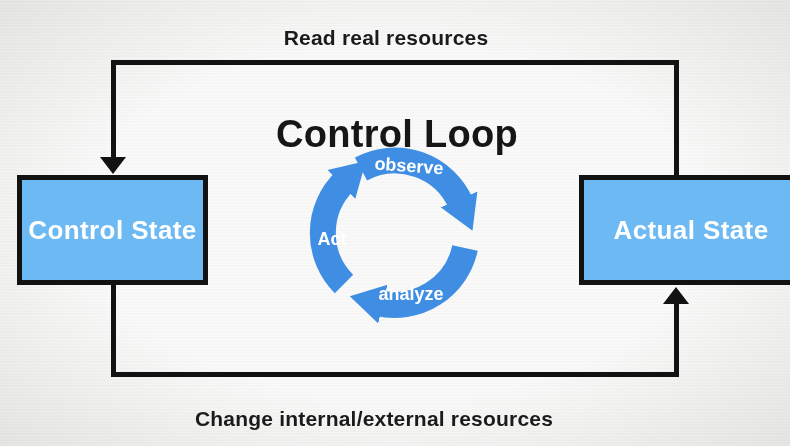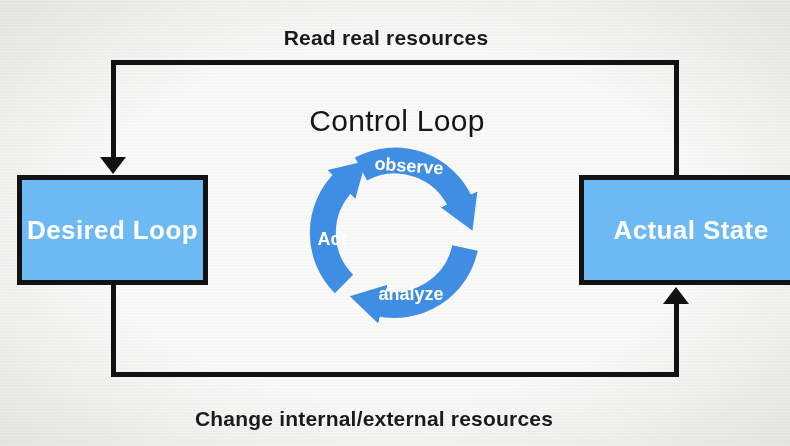--- a/index.html
+++ b/index.html
@@ -24,26 +24,26 @@
     transform: translateX(-50%);
     white-space: nowrap;
     color: #1b1b1b;
     font-weight: 700;
     font-size: 21px;
     letter-spacing: 0.2px;
   }
   .diagram-title {
     position: absolute;
     left: 397px;
-    top: 104px;
+    top: 113px;
     transform: translateX(-50%);
     white-space: nowrap;
     color: #161616;
-    font-weight: 400;
-    font-size: 30px;
+    font-weight: 700;
+    font-size: 38px;
     letter-spacing: 0.3px;
   }
   .line {
     position: absolute;
     background: #121212;
   }
   .arrowhead {
     position: absolute;
     width: 0;
     height: 0;
@@ -100,21 +100,21 @@
   <div class="line" style="left:111px; top:60px; width:5px; height:100px;"></div>
   <div class="arrowhead down" style="left:100px; top:157px;"></div>
   <div class="line" style="left:674px; top:60px; width:5px; height:115px;"></div>
 
   <div class="line" style="left:111px; top:283px; width:5px; height:94px;"></div>
   <div class="line" style="left:111px; top:372px; width:568px; height:5px;"></div>
   <div class="line" style="left:674px; top:302px; width:5px; height:75px;"></div>
   <div class="arrowhead up" style="left:663px; top:287px;"></div>
 
   <div class="state-box box-desired">
-    <span class="box-label">Desired Loop</span>
+    <span class="box-label">Control State</span>
   </div>
 
   <div class="state-box box-actual">
     <span class="box-label">Actual State</span>
   </div>
 
   <svg class="cycle-svg" viewBox="0 0 790 446">
     <defs>
       <marker id="cycArrow" markerUnits="userSpaceOnUse" markerWidth="36" markerHeight="42" refX="5" refY="21" orient="auto">
         <path d="M0,1 L34,21 L0,41 Z" fill="#3f8ee3"></path>

